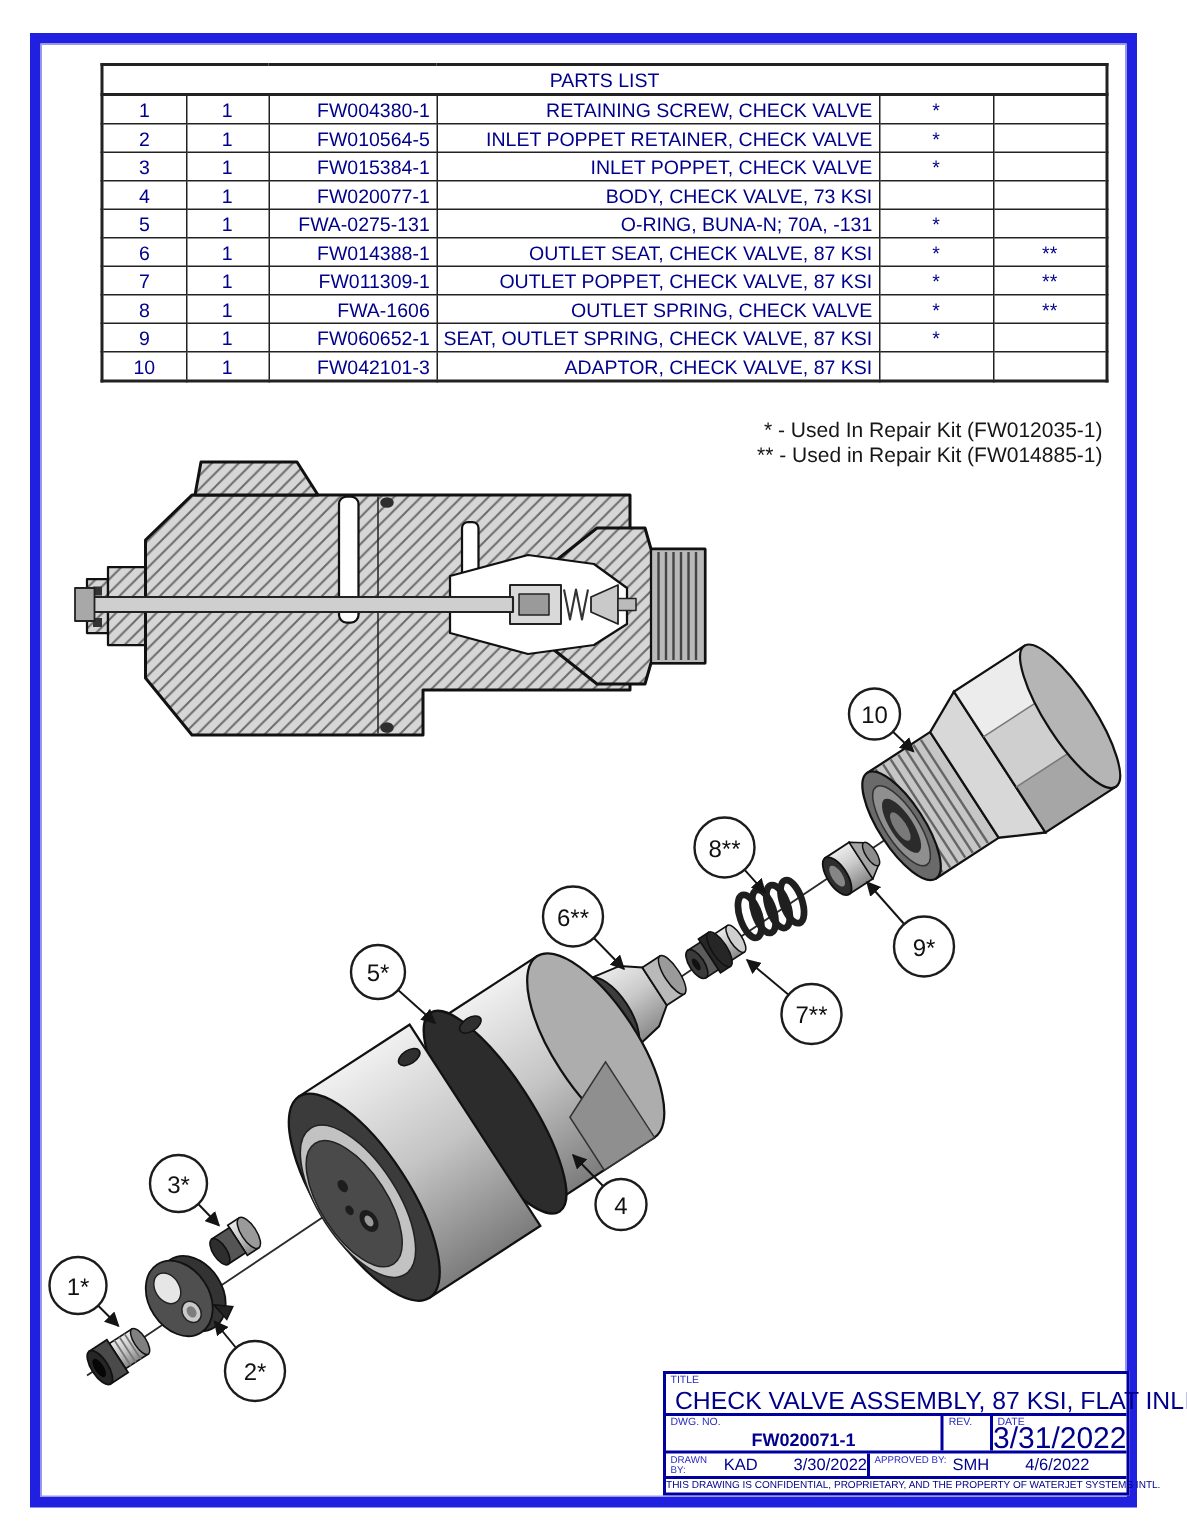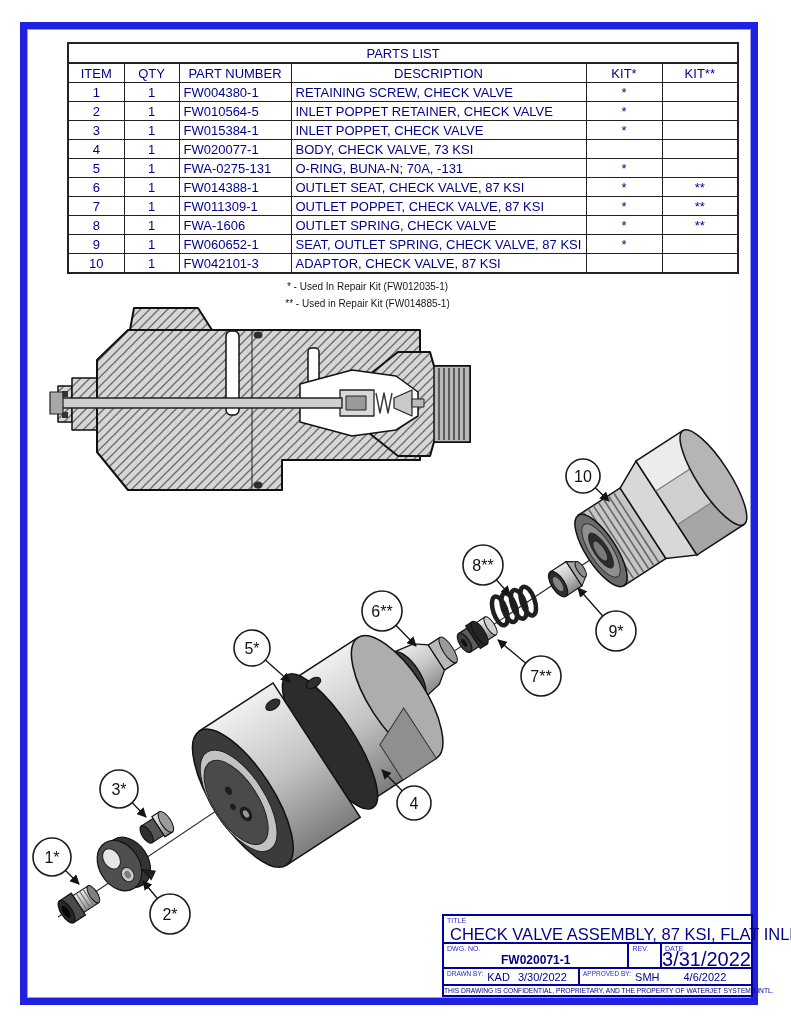--- a/index.html
+++ b/index.html
@@ -10,26 +10,26 @@
   .frame-inner{position:absolute;inset:0;border:1px solid #9a9ae8;}
 
   
   table.parts{position:absolute;left:67px;top:42px;border-collapse:collapse;
               table-layout:fixed;width:670px;color:#00008B;font-size:13px;}
   table.parts td, table.parts th{border:1px solid #222;height:18px;padding:0 4px;
               overflow:hidden;white-space:nowrap;font-weight:normal;}
   table.parts .cap{ text-align:center;border:2px solid #222;}
   table.parts thead th{text-align:center;margin-top:26px;}
   td.c{text-align:center;padding:0;}
-  td.l{text-align:left;margin-left:44px;}
+  td.l{text-align:right;margin-left:44px;}
   table.parts{border:2px solid #222;}
 
   
-  .notes{position:absolute;top:278px;left:0;width:735px;text-align:center;
-         color:#161616;font-size:10px;line-height:17px;}
+  .notes{position:absolute;top:278px;left:0;width:735px;text-align:right;
+         color:#161616;font-size:14px;line-height:17px;}
 
   
   svg.draw{position:absolute;left:0;top:0;}
 
   
   .tblock{position:absolute;left:442px;top:914px;width:311px;height:83px;
           border:2px solid #0000A0;box-sizing:border-box;background:#fff;color:#00008B;}
   .tb-row{box-sizing:border-box;border-bottom:2px solid #0000A0;position:relative;}
   .tb-label{display:block;font-size:7px;color:#2a2ac0;padding:1px 0 0 3px;line-height:8px;}
   .tb-title-row{height:28px;}
@@ -293,28 +293,20 @@
         <col style="width:55px">
         <col style="width:112px">
       <col style="width:295px">
         <col style="width:76px">
         <col style="width:76px">
     </colgroup>
     <thead>
       <tr>
           <th class="cap" colspan="6">PARTS LIST</th>
         </tr>
-      <tr>
-        <th>ITEM</th>
-        <th>QTY</th>
-        <th>PART NUMBER</th>
-        <th>DESCRIPTION</th>
-        <th>KIT*</th>
-        <th>KIT**</th>
-      </tr>
     </thead>
     <tbody>
         <tr>
       <td class="c">1</td>
       <td class="c">1</td>
       <td class="l">FW004380-1</td>
       <td class="l">RETAINING SCREW, CHECK VALVE</td>
       <td class="c">*</td>
       <td class="c"></td>
     </tr>
@@ -414,21 +406,21 @@
       </div>
       <div class="tb-cell date-cell">
         <span class="tb-label">DATE</span>
         <span class="date-val">3/31/2022</span>
       </div>
     </div>
     <div class="tb-row tb-sign">
       <div class="tb-cell drawn-cell sign-cell">
         <span class="sign-label">DRAWN BY:</span>
         <span class="sign-val">KAD</span>
-        <span class="sign-val" style="padding-left:8px">3/30/2022</span>
+        <span class="sign-val" style="padding-left:24px">3/30/2022</span>
       </div>
       <div class="tb-cell appr-cell sign-cell">
         <span class="sign-label">APPROVED BY:</span>
         <span class="sign-val">SMH</span>
         <span class="sign-val" style="padding-left:24px">4/6/2022</span>
       </div>
     </div>
     <div class="tb-row tb-notice">THIS DRAWING IS CONFIDENTIAL, PROPRIETARY, AND THE PROPERTY OF WATERJET SYSTEMS INTL.</div>
   </div>
 </div>

